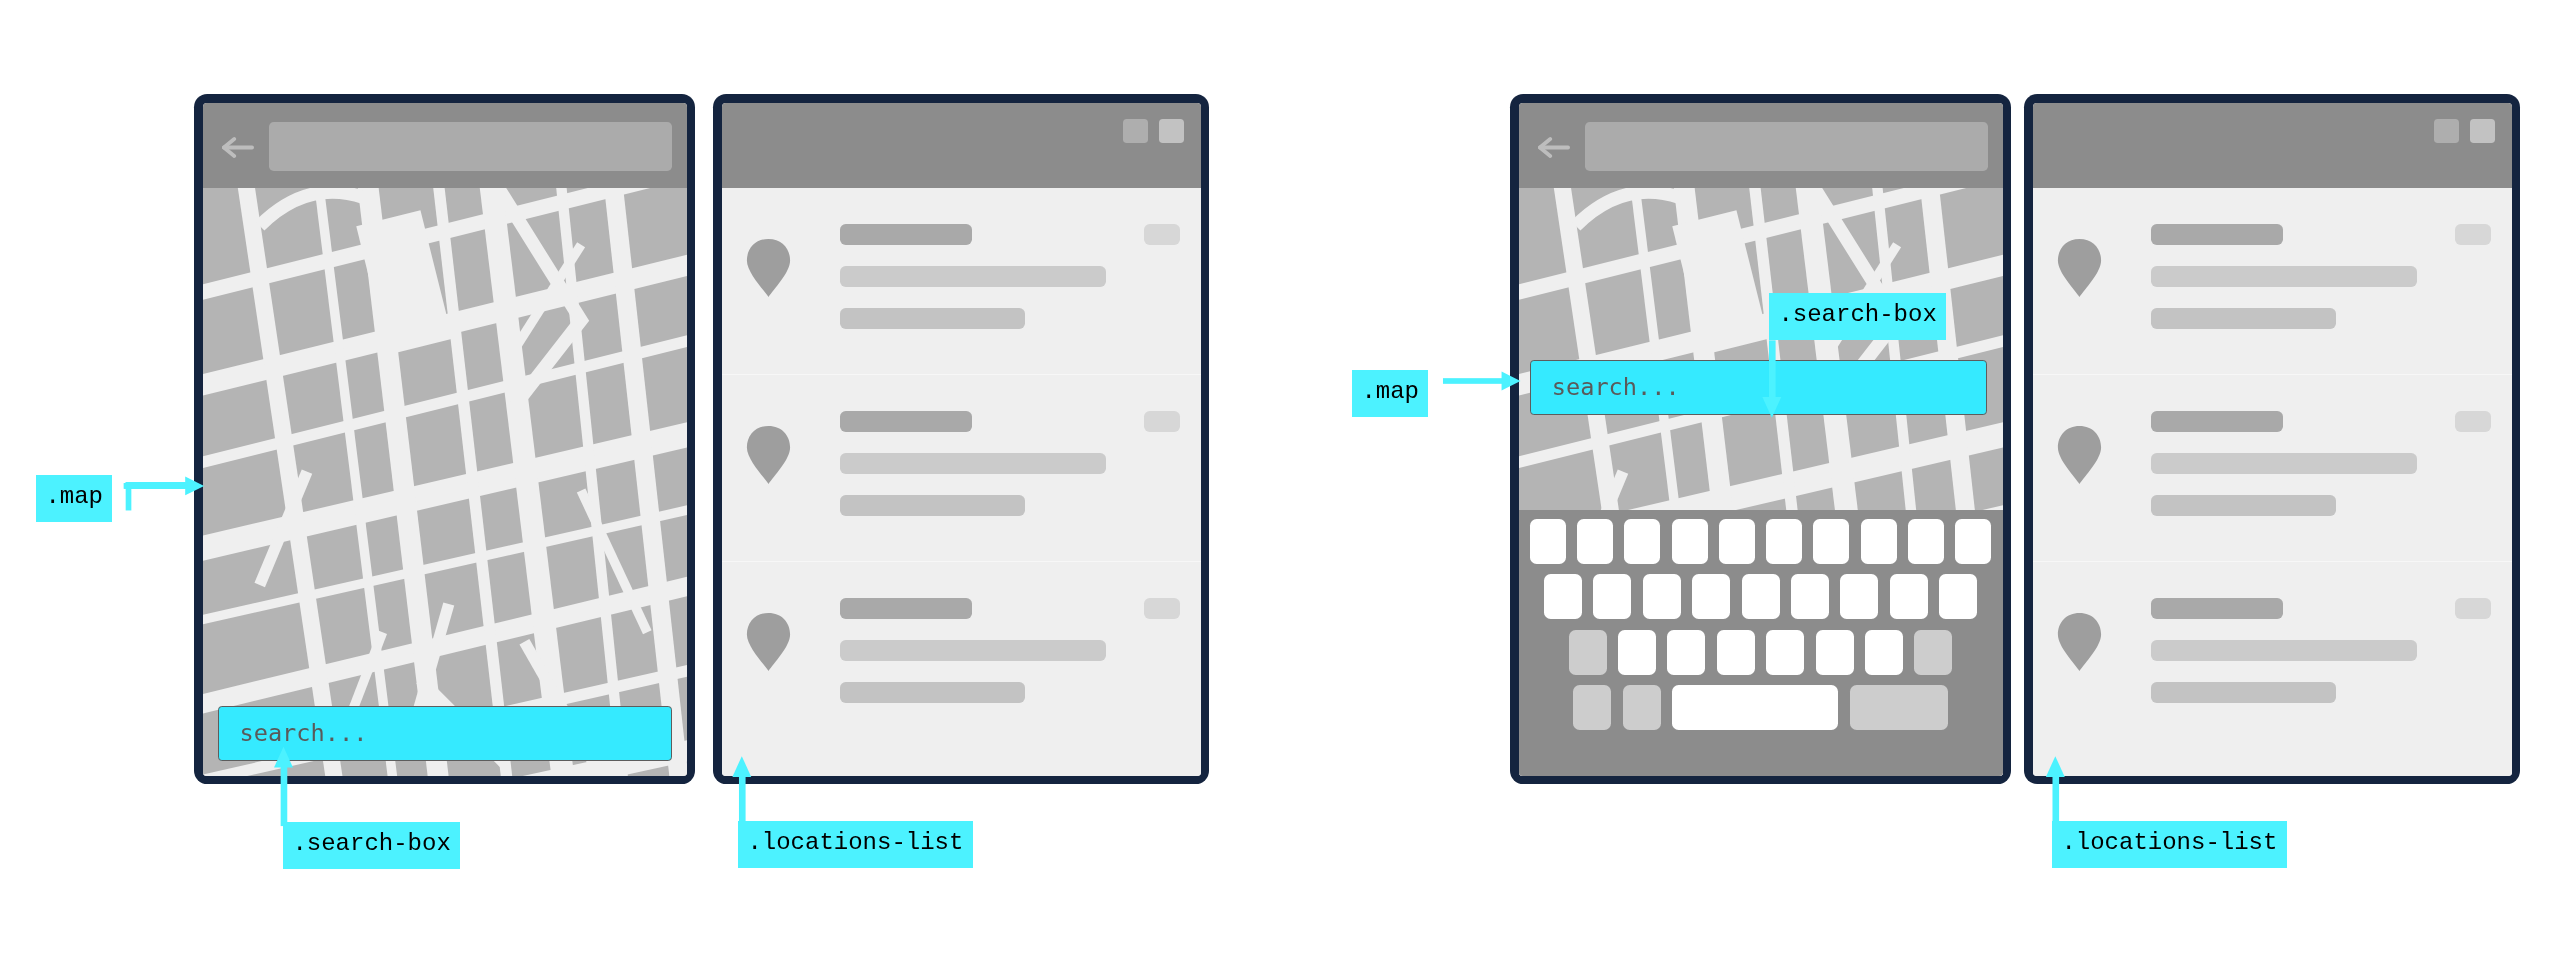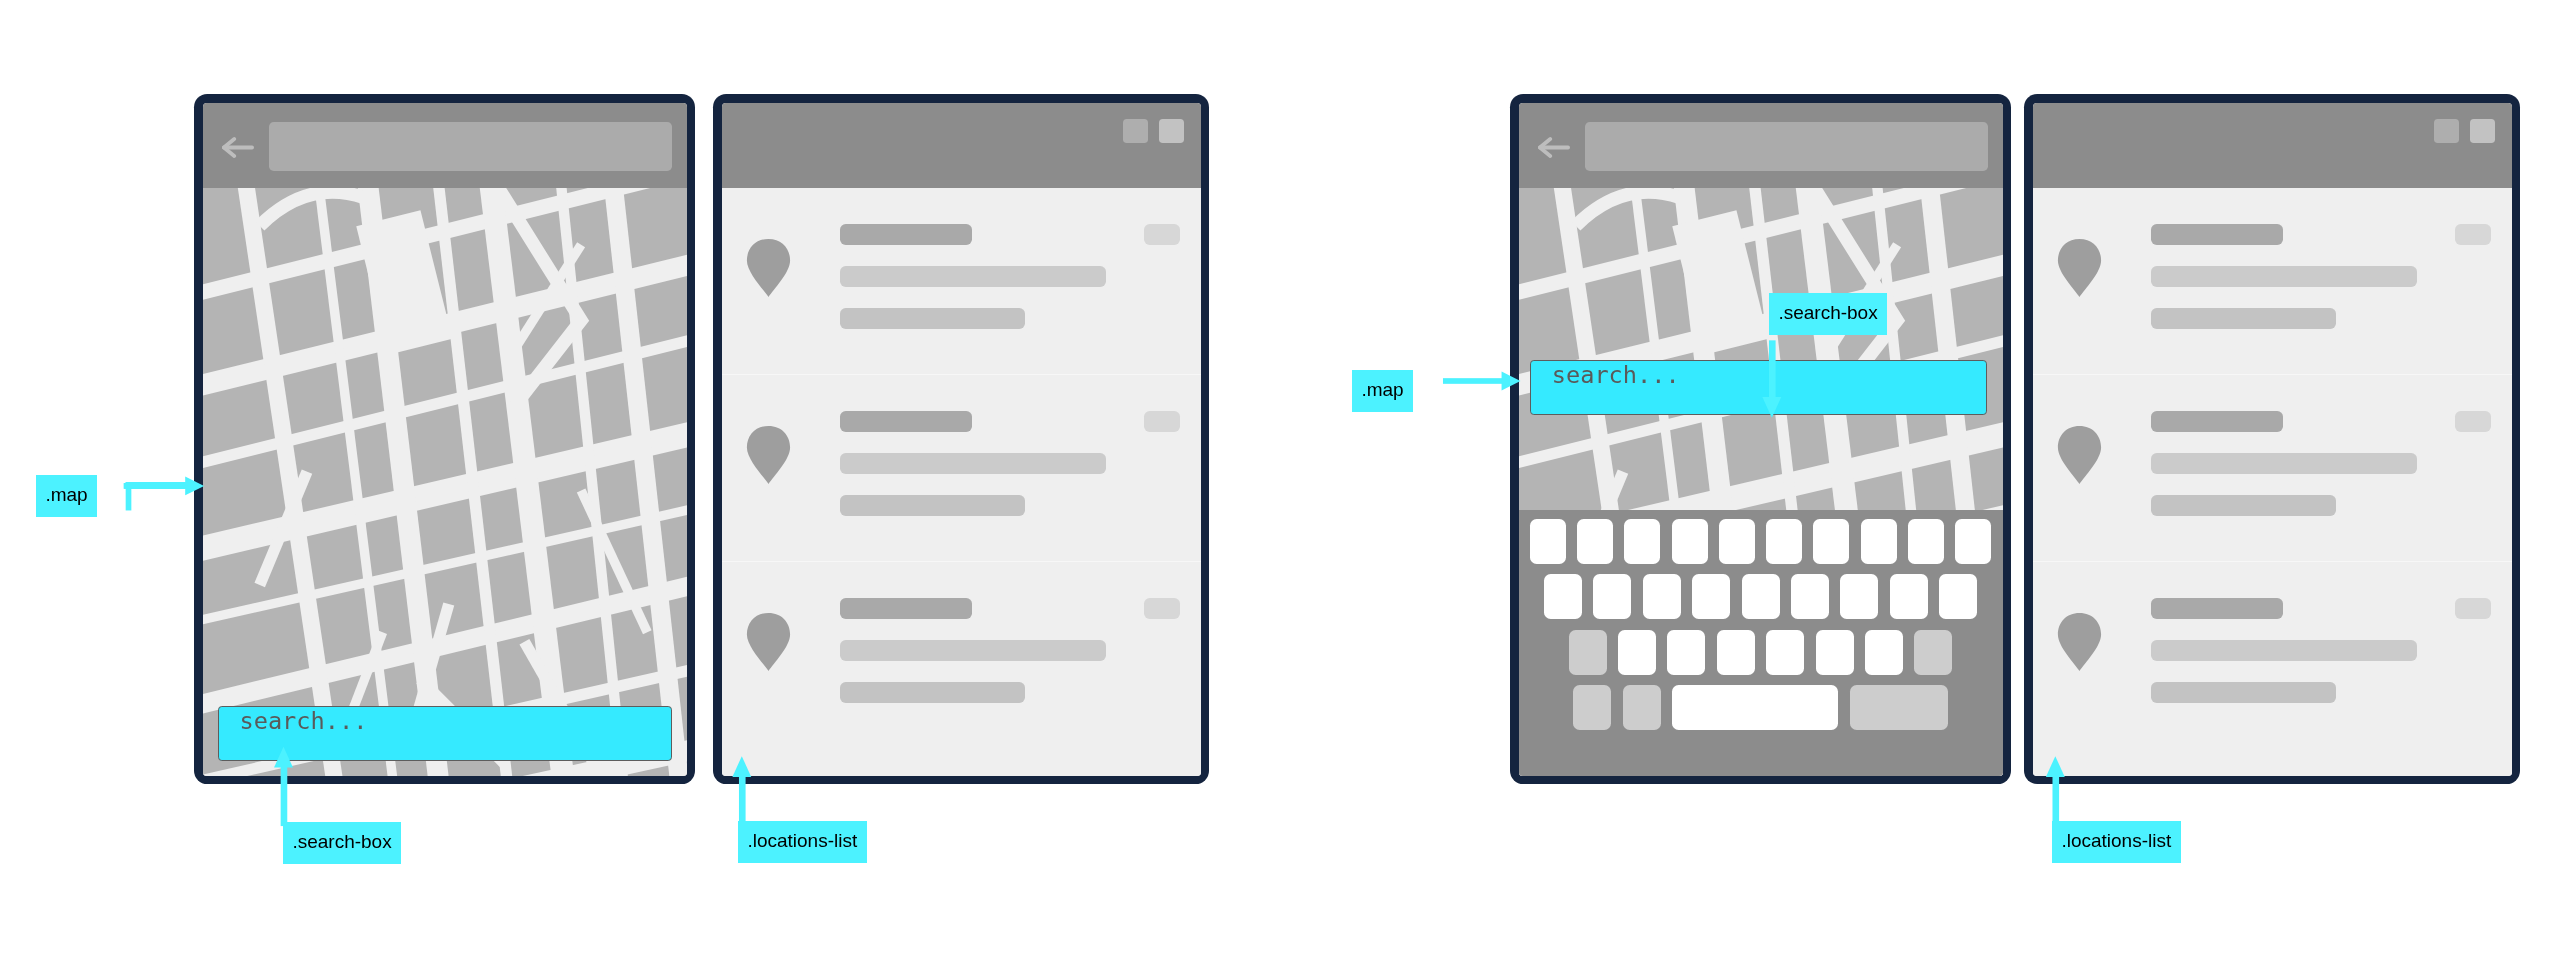--- a/index.html
+++ b/index.html
@@ -48,21 +48,21 @@
     overflow:hidden;
   }
   .map-surface svg{position:absolute;left:0;top:0;}
 
   .searchbox{
     position:absolute;
     background:#35eaff;
     border:1.9px solid #5d5d5d;
     border-radius:3.8px;
     box-sizing:border-box;
-    display:flex;align-items:flex-start;
+    display:flex;align-items:center;
   }
   .searchbox span{
     font-family:"DejaVu Sans Mono","Liberation Mono",monospace;
     font-size:23.6px;
     color:#5a5a5a;
     padding-left:21px;
     letter-spacing:0px;
   }
 
   
@@ -119,22 +119,22 @@
   .ll-badge{
     position:absolute;right:21px;top:36px;
     width:36px;height:21px;border-radius:5.7px;background:#d7d7d7;
   }
 
   
   .tag{
     position:absolute;
     background:#4cf2ff;
     color:#000000;
-    font-family:Liberation Sans, sans-serif;
-    font-size:19px;
+    font-family:Liberation Mono, monospace;
+    font-size:24px;
     line-height:1;
     padding:10.4px 9.4px 12.3px 9.4px;
     white-space:nowrap;
     box-sizing:border-box;
   }
   .annosvg{position:absolute;left:0;top:0;width:2576px;height:968px;pointer-events:none;}
 </style>
 </head>
 <body>
 

